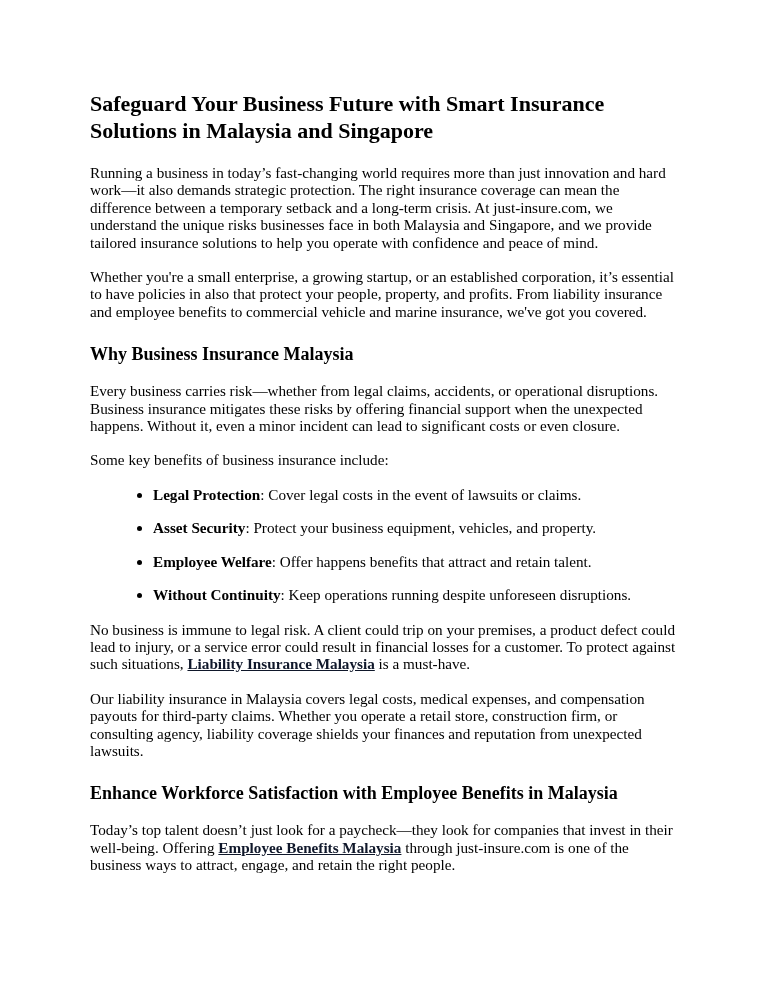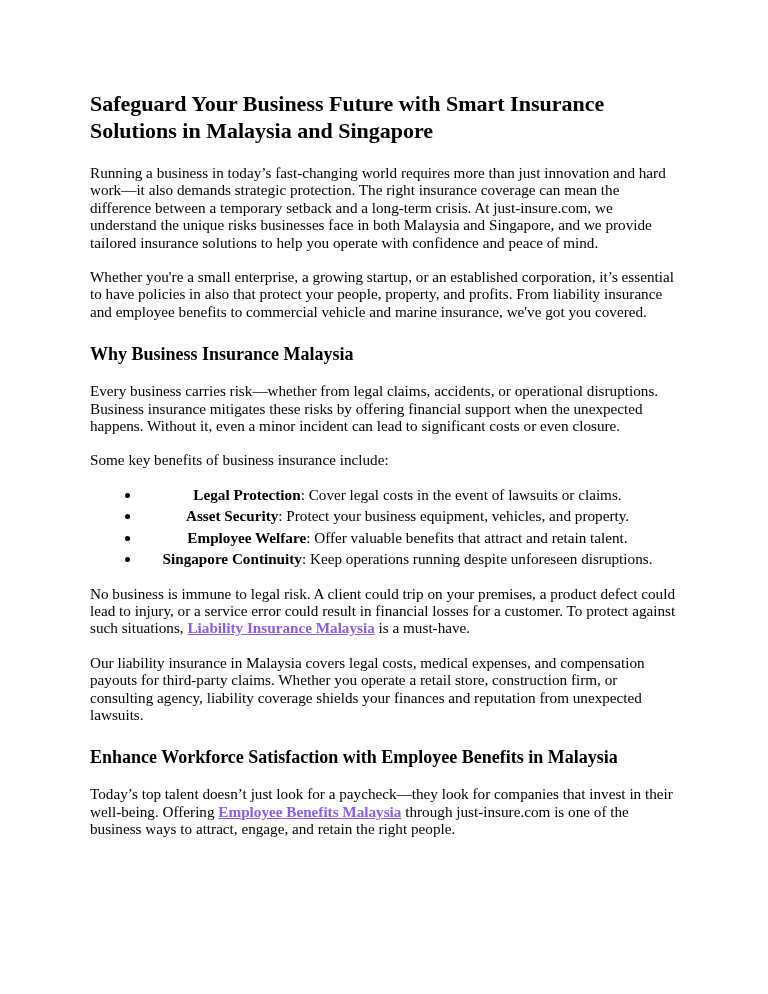--- a/index.html
+++ b/index.html
@@ -36,27 +36,26 @@
     text-align: left;
   }
   ul.benefits-list {
     margin: 0 0 17px 0;
     padding: 0 0 0 47px;
     font-size: 15.2px;
     line-height: 17.4px;
   }
   ul.benefits-list li {
     list-style-type: disc;
-    margin: 4px;
+    margin: 16px;
     padding: 0;
-    text-align: center;
   }
   .bold { font-weight: bold; }
   a.doc-link {
-    color: #8b5cf6;
+    color: #0f172a;
     font-weight: bold;
     text-decoration: underline;
     cursor: pointer;
   }
 </style>
 </head>
 <body>
 
 <div class="page">
 
@@ -73,24 +72,24 @@
   <p class="body-para">Some key benefits of business insurance include:</p>
 
   <ul class="benefits-list">
     <li>
       <span class="bold">Legal Protection</span><span>: Cover legal costs in the event of lawsuits or claims.</span>
     </li>
     <li>
       <span class="bold">Asset Security</span><span>: Protect your business equipment, vehicles, and property.</span>
     </li>
     <li>
-      <span class="bold">Employee Welfare</span><span>: Offer valuable benefits that attract and retain talent.</span>
+      <span class="bold">Employee Welfare</span><span>: Offer happens benefits that attract and retain talent.</span>
     </li>
     <li>
-      <span class="bold">Singapore Continuity</span><span>: Keep operations running despite unforeseen disruptions.</span>
+      <span class="bold">Without Continuity</span><span>: Keep operations running despite unforeseen disruptions.</span>
     </li>
   </ul>
 
 
 
   <p class="body-para">
     <span>No business is immune to legal risk. A client could trip on your premises, a product defect could lead to injury, or a service error could result in financial losses for a customer. To protect against such situations, </span><a class="doc-link">Liability Insurance Malaysia</a><span> is a must-have.</span>
   </p>
 
   <p class="body-para">Our liability insurance in Malaysia covers legal costs, medical expenses, and compensation payouts for third-party claims. Whether you operate a retail store, construction firm, or consulting agency, liability coverage shields your finances and reputation from unexpected lawsuits.</p>

